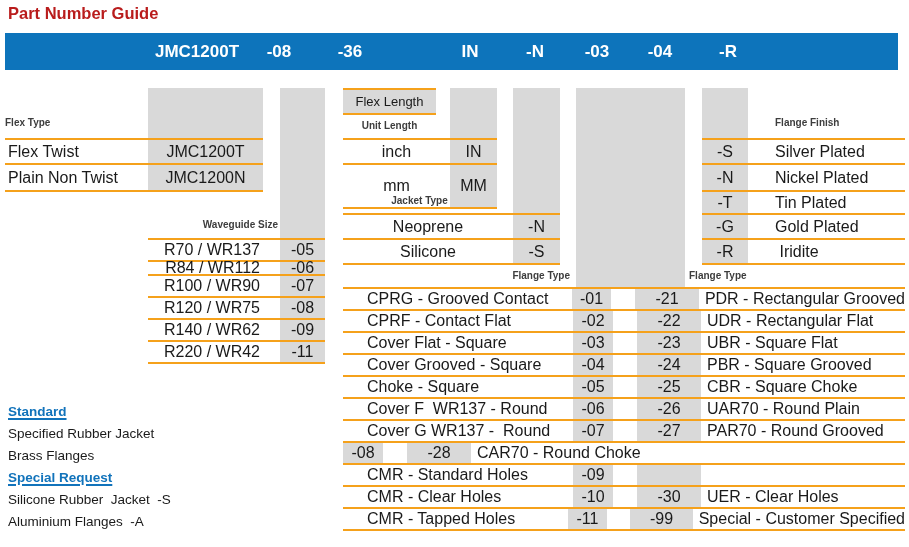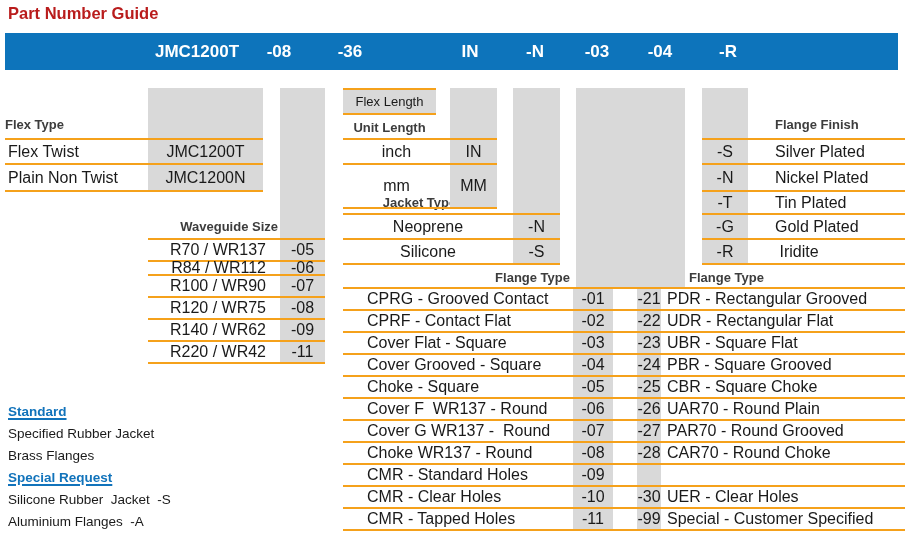--- a/index.html
+++ b/index.html
@@ -32,21 +32,21 @@
     position: absolute; left: 343px; top: 88px;
     width: 93px; height: 27px;
     background: #d9d9d9;
     border-top: 2.5px solid #f5a11b;
     border-bottom: 2.5px solid #f5a11b;
     display: flex; align-items: center; justify-content: center;
     font-size: 13px;
   }
   .lbl {
     position: absolute;
-    font-size: 13px; font-weight: bold; color: #3d3d3d;
+    font-size: 10px; font-weight: bold; color: #3d3d3d;
     white-space: pre;
   }
   .tbl {
     position: absolute;
     border-top: 2.5px solid #f5a11b;
   }
   .row {
     display: flex; align-items: flex-end;
     border-bottom: 2.5px solid #f5a11b;
     font-size: 16px;
@@ -55,41 +55,41 @@
   .gray { background: #d9d9d9; }
   .ctr { justify-content: center; }
   .rgt { justify-content: flex-end; }
 
   
   .t-flex  { left: 5px;   top: 138px; width: 258px; }
   .t-flex .name { width: 143px; padding-left: 3px; }
   .t-flex .code { width: 115px; }
   
   .t-wg  { left: 148px; top: 238px; width: 177px; }
-  .t-wg .name { width: 132px; padding-right: 14px; }
+  .t-wg .name { width: 132px; padding-right: 20px; }
   .t-wg .code { width: 45px; }
   
   .t-unit { left: 343px; top: 138px; width: 154px; }
   .t-unit .name { width: 107px; }
   .t-unit .code { width: 47px; }
   
   .t-jkt { left: 343px; top: 213px; width: 217px; }
   .t-jkt .name { width: 170px; }
   .t-jkt .code { width: 47px; }
   
   .t-fin { left: 702px; top: 138px; width: 203px; }
   .t-fin .code { width: 46px; }
   .t-fin .name { width: 157px; padding-left: 27px; }
   
   .t-main { left: 343px; top: 287px; width: 562px; }
   .t-main .row { height: 22px; }
   .t-main .d1 { width: 230px; padding-left: 24px; }
   .t-main .k1 { width: 40px; }
   .t-main .gap { width: 24px; }
-  .t-main .k2 { width: 24px; }
+  .t-main .k2 { width: 64px; }
   .t-main .d2 { flex: 1; padding-left: 6px; }
 
   .note {
     position: absolute; left: 8px;
     font-size: 13.5px; white-space: pre;
   }
   .note.head {
     font-weight: bold; color: #1173bb;
     text-decoration: underline;
     text-decoration-thickness: 1.5px;
@@ -258,21 +258,20 @@
       <div class="cell d2">UAR70 - Round Plain</div>
     </div>
     <div class="row">
       <div class="cell d1">Cover G WR137 -  Round</div>
       <div class="cell k1 gray ctr">-07</div>
       <div class="cell gap"></div>
       <div class="cell k2 gray ctr">-27</div>
       <div class="cell d2">PAR70 - Round Grooved</div>
     </div>
     <div class="row">
-      <div class="cell d1">Choke WR137 - Round</div>
       <div class="cell k1 gray ctr">-08</div>
       <div class="cell gap"></div>
       <div class="cell k2 gray ctr">-28</div>
       <div class="cell d2">CAR70 - Round Choke</div>
     </div>
     <div class="row">
       <div class="cell d1">CMR - Standard Holes</div>
       <div class="cell k1 gray ctr">-09</div>
       <div class="cell gap"></div>
       <div class="cell k2 gray ctr"></div>

